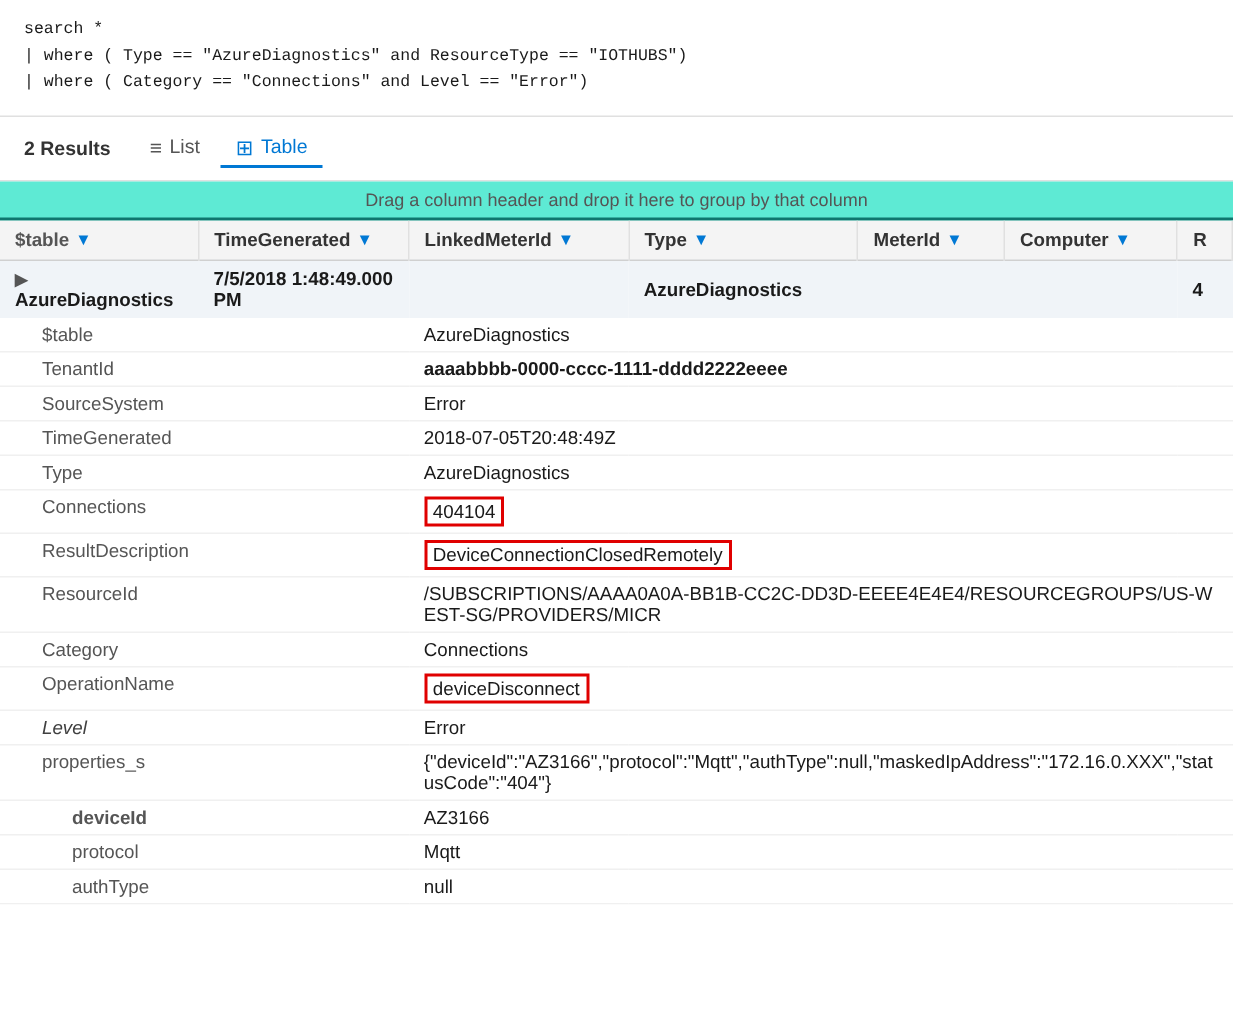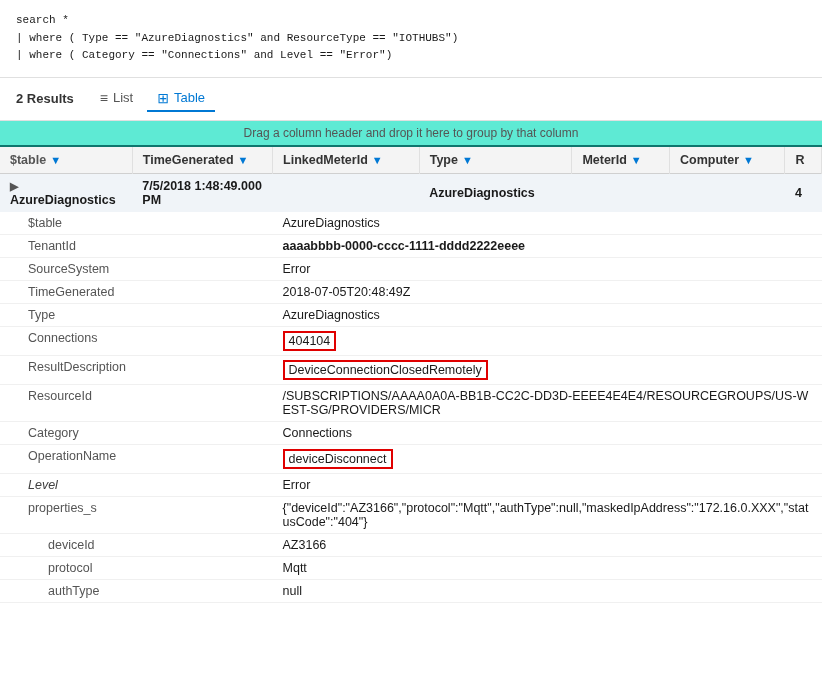--- a/index.html
+++ b/index.html
@@ -271,21 +271,21 @@
     </tr>
         <tr class="detail-row">
       <td colspan="2" style="color:#404040; padding: 4px 10px 4px 28px; width:160px; vertical-align:top; white-space:nowrap;font-style:italic;">Level</td>
       <td colspan="5" style="color:#1a1a1a; padding:4px 10px; vertical-align:top; word-break:break-all;"><span>Error</span></td>
     </tr>
         <tr class="detail-row">
       <td colspan="2" style="color:#555; padding: 4px 10px 4px 28px; width:160px; vertical-align:top; white-space:nowrap;">properties_s</td>
       <td colspan="5" style="color:#1a1a1a; padding:4px 10px; vertical-align:top; word-break:break-all;"><span>{"deviceId":"AZ3166","protocol":"Mqtt","authType":null,"maskedIpAddress":"172.16.0.XXX","statusCode":"404"}</span></td>
     </tr>
         <tr class="detail-row">
-          <td colspan="2" style="color:#555; padding:4px 10px 4px 48px; vertical-align:top; white-space:nowrap;">deviceId</td>
+          <td colspan="2" style="color:#555; padding:4px 10px 4px 48px; vertical-align:top; white-space:nowrap;font-weight:bold;">deviceId</td>
           <td colspan="5" style="color:#1a1a1a; padding:4px 10px; vertical-align:top;">AZ3166</td>
         </tr>
         <tr class="detail-row">
           <td colspan="2" style="color:#555; padding:4px 10px 4px 48px; vertical-align:top; white-space:nowrap;">protocol</td>
           <td colspan="5" style="color:#1a1a1a; padding:4px 10px; vertical-align:top;">Mqtt</td>
         </tr>
         <tr class="detail-row">
           <td colspan="2" style="color:#555; padding:4px 10px 4px 48px; vertical-align:top; white-space:nowrap;">authType</td>
           <td colspan="5" style="color:#1a1a1a; padding:4px 10px; vertical-align:top;">null</td>
         </tr>

